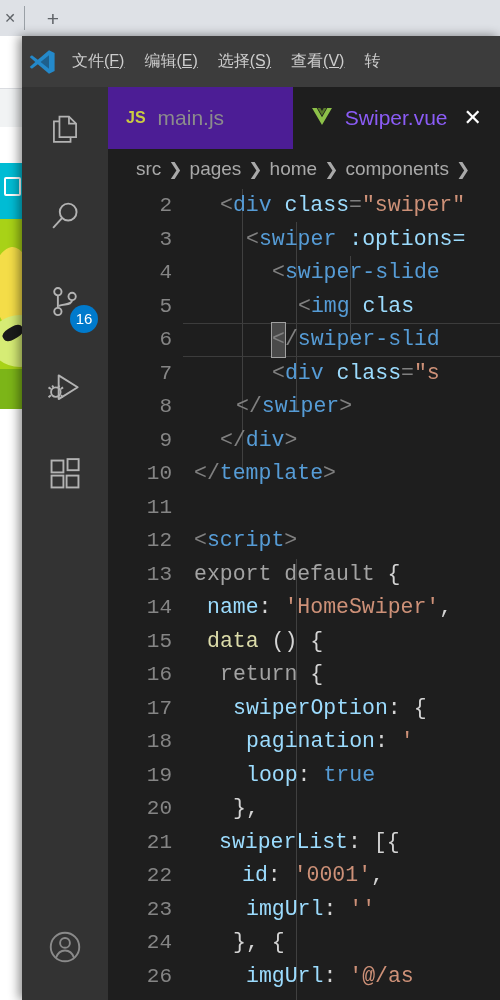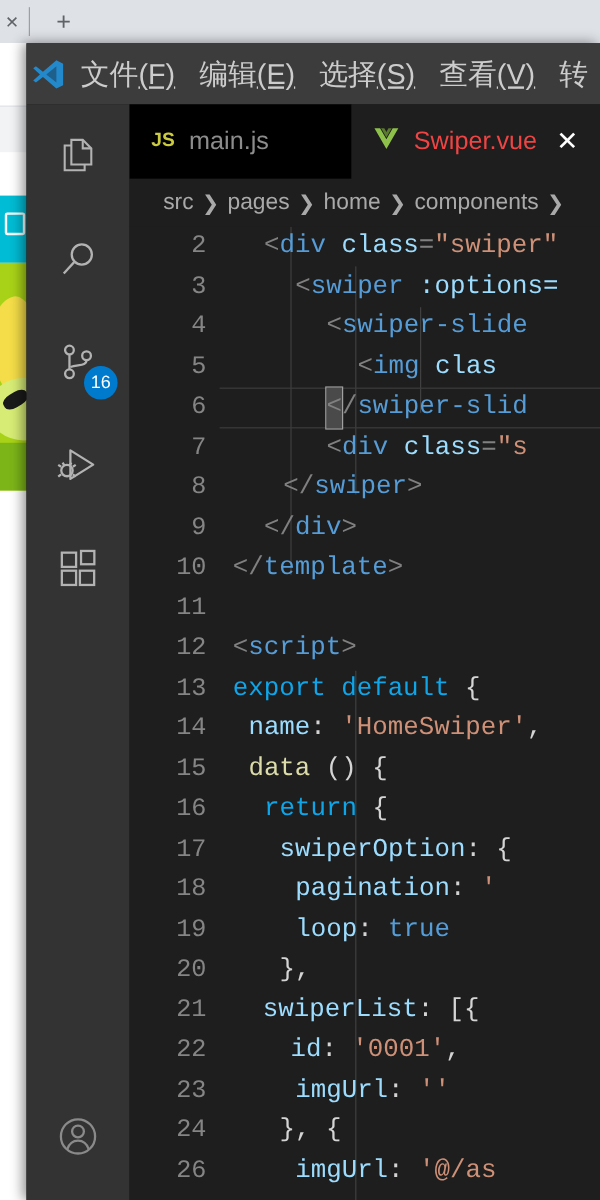--- a/index.html
+++ b/index.html
@@ -93,21 +93,21 @@
     box-shadow: -3px 0 10px rgba(0,0,0,0.45);
   }
 
   
   .menubar {
     position: absolute; top: 0; left: 0; width: 478px; height: 51px;
     background: #3c3c3c; display: flex; align-items: center;
   }
   .vs-logo { width: 40px; height: 51px; display:flex; align-items:center; justify-content:center; }
   .menu-item {
-    color: #cccccc; font-size: 24px; padding: 0 10px; white-space: nowrap;
+    color: #cccccc; font-size: 16px; padding: 0 10px; white-space: nowrap;
     font-family: "Liberation Sans", sans-serif;
   }
   .menu-item .mn { text-decoration: none; }
   .menu-item .acc { text-decoration: underline; }
 
   
   .activitybar {
     position: absolute; top: 51px; left: 0; width: 86px; height: 913px;
     background: #333333;
   }
@@ -130,25 +130,25 @@
     background: #1e1e1e;
   }
   .tabs {
     position: absolute; top: 0; left: 0; width: 392px; height: 62px;
     background: #252526; display: flex;
   }
   .tab {
     display: flex; align-items: center; height: 62px; padding: 0 18px;
     gap: 12px; white-space: nowrap; position: relative;
   }
-  .tab.inactive { background: #000000; width: 186px; box-sizing: border-box; }
+  .tab.inactive { background: #4c1d95; width: 186px; box-sizing: border-box; }
   .tab.active { background: #1e1e1e; }
   .tab-label { font-size: 21px; font-family: "Liberation Sans", sans-serif; }
   .tab.inactive .tab-label { color: #8c8c8c; }
-  .tab.active .tab-label { color: #ef4444; }
+  .tab.active .tab-label { color: #8b5cf6; }
   .tab-close { color: #ffffff; font-size: 22px; line-height: 1; margin-left: 4px; font-weight: 300; }
   .js-icon {
     color: #cbcb41; font-weight: bold; font-size: 16px;
     font-family: "Liberation Sans", sans-serif;
   }
 
   .breadcrumb {
     position: absolute; top: 62px; left: 0; width: 392px; height: 40px;
     background: #1e1e1e; display: flex; align-items: center;
     padding-left: 28px; gap: 7px; overflow: hidden; white-space: nowrap;
@@ -180,21 +180,21 @@
   }
 
   
   .guide { position: absolute; top: 0; width: 1px; background: #404040; }
 
   
   .t-punc   { color: #808080; }
   .t-tag    { color: #569cd6; }
   .t-attr   { color: #9cdcfe; }
   .t-str    { color: #ce9178; }
-  .t-kw     { color: #0ea5e9; }
+  .t-kw     { color: #a3a3a3; }
   .t-fn     { color: #dcdcaa; }
   .t-plain  { color: #d4d4d4; }
   .t-const  { color: #569cd6; }
   .t-prop   { color: #9cdcfe; }
 </style>
 </head>
 <body>
 
 <div id="root">
 

